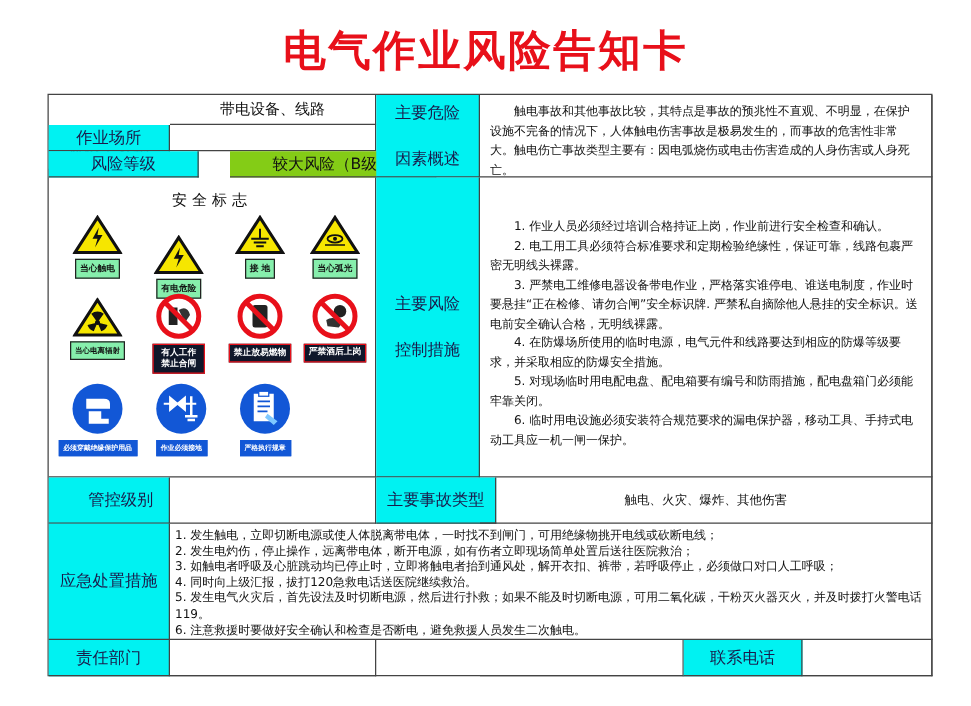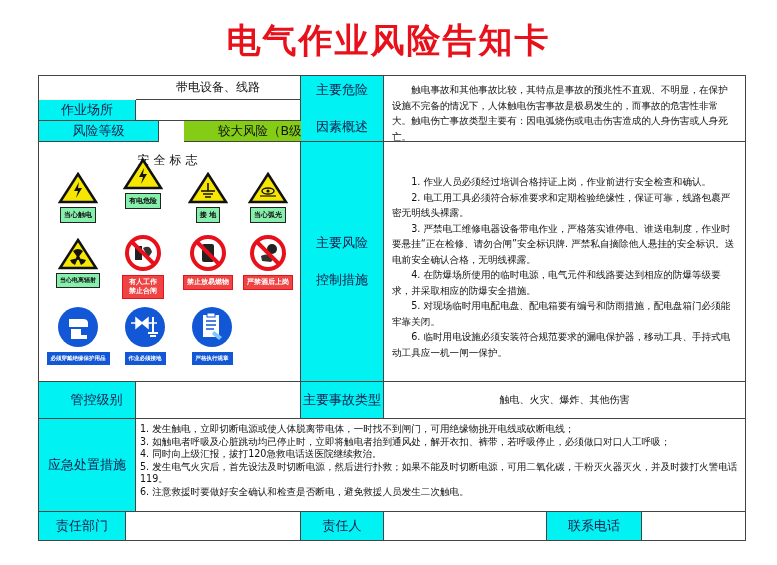--- a/index.html
+++ b/index.html
@@ -15,21 +15,21 @@
   .orange { background: #84cc16; margin-left: 48px; }
   .center { display: flex; align-items: center; justify-content: center; text-align: center; }
   .lbl { font-size: 13px; color: #1a1a4a; }
   .val { font-size: 12px; color: #111; }
   .para { font-size: 9.6px; line-height: 15.5px; color: #111; text-indent: 2em; }
   .stack { display: flex; flex-direction: column; justify-content: center; align-items: center; gap: 19px; }
 
   .signs-title { position: absolute; left: 0; top: 10px; width: 100%; text-align: center; font-size: 12px; letter-spacing: 4px; }
   .sign { position: absolute; width: 54px; display: flex; flex-direction: column; align-items: center; }
   .sign .tag { margin-top: 3px; font-size: 7px; padding: 2px 3px; border: 1px solid #222; background: #86efac; white-space: nowrap; font-weight: bold; }
-  .sign .tag.red { background: #ef4444; color: #fff; border-color: #e8101a; text-align: center; line-height: 9px; }
+  .sign .tag.red { background: #0f172a; color: #fff; border-color: #e8101a; text-align: center; line-height: 9px; }
   .sign .tag.blue { background: #1257d6; color: #fff; border-color: #1257d6; font-size: 5.5px; }
   .list { font-size: 9.6px; line-height: 12.6px; padding: 4px 4px; color: #111; }
 </style>
 </head>
 <body>
 
 <div class="title">电气作业风险告知卡</div>
 
 <div class="card">
 
@@ -51,21 +51,21 @@
   <div class="cell" style="left:0;top:66px;width:262px;height:240px;">
     <div class="signs-title">安全标志</div>
 
     <div class="sign" style="left:12px;top:30px;">
       <svg width="40" height="32" viewBox="0 0 40 32">
           <polygon points="20,2 38,30 2,30" fill="#f6e600" stroke="#111" stroke-width="2.5"></polygon>
           <path d="M21 10 L16 19 L20 19 L18 26 L24 16 L20 16 Z" fill="#111"></path>
         </svg>
       <span class="tag">当心触电</span>
     </div>
-    <div class="sign" style="left:77px;top:16px;">
+    <div class="sign" style="left:77px;top:46px;">
       <svg width="40" height="32" viewBox="0 0 40 32">
           <polygon points="20,2 38,30 2,30" fill="#f6e600" stroke="#111" stroke-width="2.5"></polygon>
           <path d="M21 10 L16 19 L20 19 L18 26 L24 16 L20 16 Z" fill="#111"></path>
         </svg>
       <span class="tag">有电危险</span>
     </div>
     <div class="sign" style="left:142px;top:30px;">
       <svg width="40" height="32" viewBox="0 0 40 32">
           <polygon points="20,2 38,30 2,30" fill="#f6e600" stroke="#111" stroke-width="2.5"></polygon>
           <path d="M20 11 V19 M13 19 H27 M15 22 H25 M17 25 H23" stroke="#111" stroke-width="1.6"></path>
@@ -153,31 +153,31 @@
     <p class="para">1. 作业人员必须经过培训合格持证上岗，作业前进行安全检查和确认。</p>
     <p class="para">2. 电工用工具必须符合标准要求和定期检验绝缘性，保证可靠，线路包裹严密无明线头裸露。</p>
     <p class="para">3. 严禁电工维修电器设备带电作业，严格落实谁停电、谁送电制度，作业时要悬挂“正在检修、请勿合闸”安全标识牌. 严禁私自摘除他人悬挂的安全标识。送电前安全确认合格，无明线裸露。</p>
     <p class="para">4. 在防爆场所使用的临时电源，电气元件和线路要达到相应的防爆等级要求，并采取相应的防爆安全措施。</p>
     <p class="para">5. 对现场临时用电配电盘、配电箱要有编号和防雨措施，配电盘箱门必须能牢靠关闭。</p>
     <p class="para">6. 临时用电设施必须安装符合规范要求的漏电保护器，移动工具、手持式电动工具应一机一闸一保护。</p>
   </div>
 
   <div class="cell cyan center lbl" style="left:0;top:306px;width:97px;height:37px;padding-left:19px;">管控级别</div>
   <div class="cell center val" style="left:97px;top:306px;width:165px;height:37px;"></div>
-  <div class="cell cyan center lbl" style="left:262px;top:306px;width:83px;height:37px;">主要事故类型</div>
+  <div class="cell cyan center lbl" style="left:262px;top:306px;width:96px;height:37px;">主要事故类型</div>
   <div class="cell center val" style="left:345px;top:306px;width:362px;height:37px;font-size:10px;">触电、火灾、爆炸、其他伤害</div>
 
   <div class="cell cyan center lbl" style="left:0;top:343px;width:97px;height:93px;">应急处置措施</div>
   <div class="cell list" style="left:97px;top:343px;width:610px;height:93px;">
     <div>1. 发生触电，立即切断电源或使人体脱离带电体，一时找不到闸门，可用绝缘物挑开电线或砍断电线；</div>
+    <div>2. 发生电灼伤，停止操作，远离带电体，断开电源，如有伤者立即现场简单处置后送往医院救治；</div>
     <div>3. 如触电者呼吸及心脏跳动均已停止时，立即将触电者抬到通风处，解开衣扣、裤带，若呼吸停止，必须做口对口人工呼吸；</div>
     <div>4. 同时向上级汇报，拔打120急救电话送医院继续救治。</div>
     <div>5. 发生电气火灾后，首先设法及时切断电源，然后进行扑救；如果不能及时切断电源，可用二氧化碳，干粉灭火器灭火，并及时拨打火警电话119。</div>
     <div>6. 注意救援时要做好安全确认和检查是否断电，避免救援人员发生二次触电。</div>
   </div>
 
-  <div class="cell cyan center lbl" style="left:0;top:436px;width:87px;height:29px;">责任部门</div>
+  <div class="cell cyan center lbl" style="left:0;top:436px;width:97px;height:29px;">责任部门</div>
   <div class="cell center val" style="left:97px;top:436px;width:165px;height:29px;"></div>
-  <div class="cell cyan center lbl" style="left:262px;top:436px;width:83px;height:29px;">责任人</div>
   <div class="cell center val" style="left:345px;top:436px;width:163px;height:29px;"></div>
   <div class="cell cyan center lbl" style="left:508px;top:436px;width:95px;height:29px;">联系电话</div>
   <div class="cell center val" style="left:603px;top:436px;width:104px;height:29px;"></div>
 </div>
 
 </body></html>

